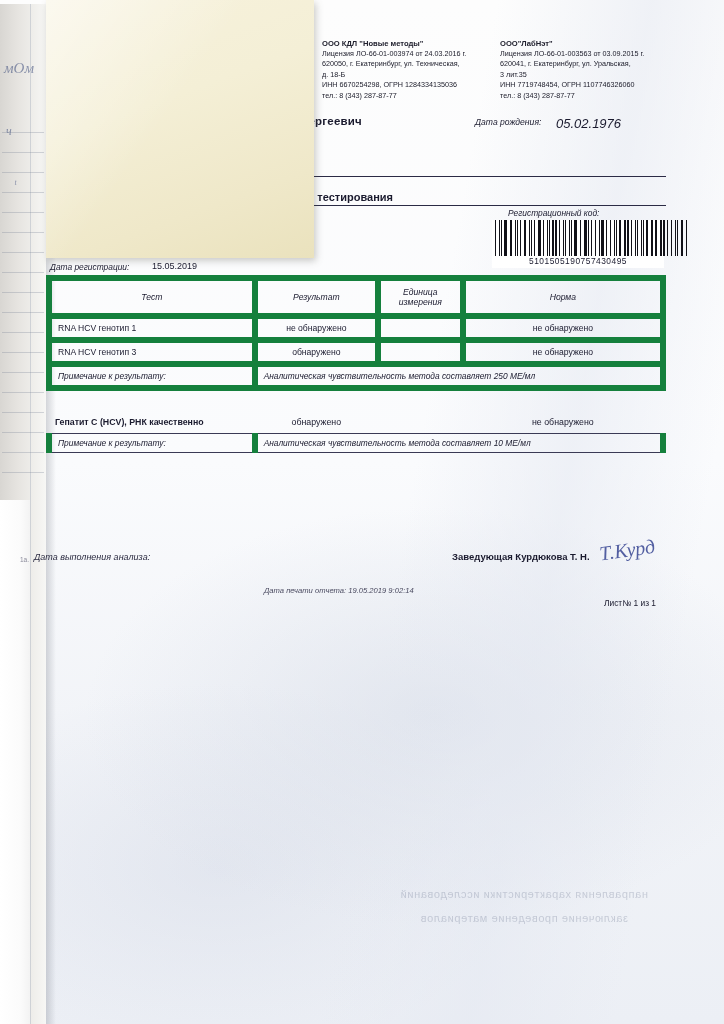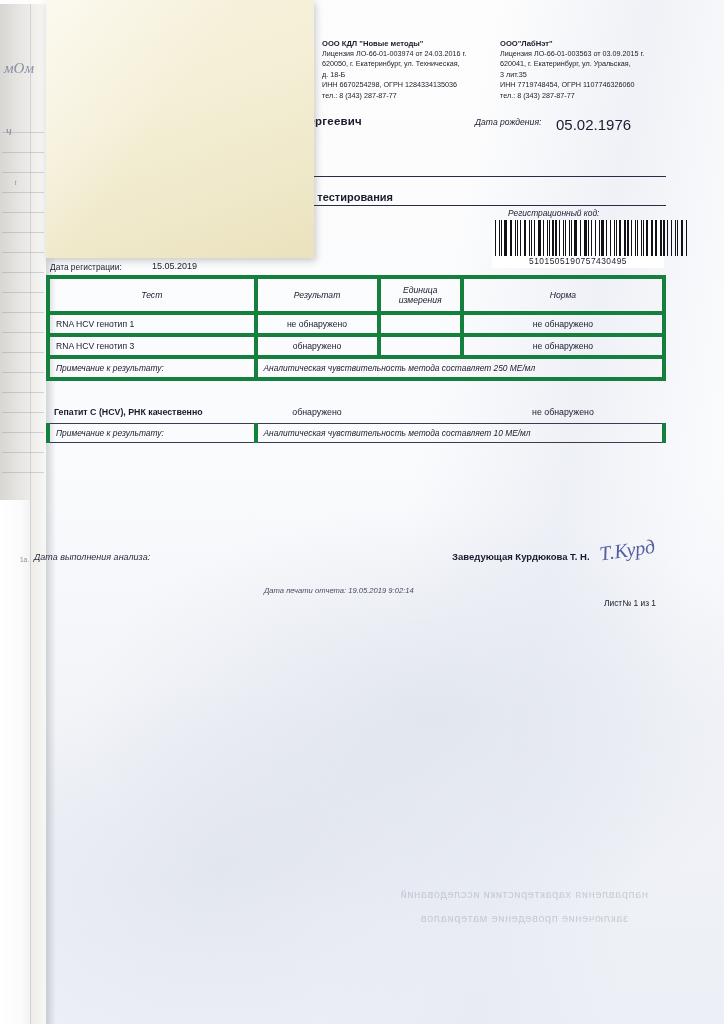--- a/index.html
+++ b/index.html
@@ -111,21 +111,22 @@
   }
   .birth-label {
     position: absolute;
     left: 475px; top: 117px;
     font-size: 8.6px;
     font-style: italic;
   }
   .birth-value {
     position: absolute;
     left: 556px; top: 116px;
-    font-size: 15px;
+    font-size: 13px;
+    font-style: italic;
   }
 
   .rule {
     position: absolute;
     background: #2b2b45;
     height: 1px;
   }
   #rule-top   { left: 46px;  top: 176px; width: 620px; }
   #rule-mid   { left: 46px;  top: 205px; width: 620px; }
 
@@ -161,37 +162,38 @@
     text-align: center;
     font-size: 8.4px;
     font-family: "Liberation Sans", sans-serif;
     letter-spacing: 0.5px;
   }
 
   .reg-date-label {
     position: absolute;
     left: 50px; top: 262px;
     font-size: 8.4px;
+    font-style: italic;
   }
   .reg-date-value {
     position: absolute;
     left: 152px; top: 261px;
     font-size: 9px;
   }
 
   
   #table {
     position: absolute;
     left: 46px; top: 275px;
     width: 620px;
     border-collapse: collapse;
     font-size: 8.6px;
   }
   #table th, #table td {
-    border: 4px solid #15803d;
+    border: 6px solid #15803d;
     padding: 4px 6px;
     vertical-align: middle;
   }
   #table th {
     font-style: italic;
     font-weight: normal;
     text-align: center;
     font-size: 8.6px;
     height: 24px;
   }

